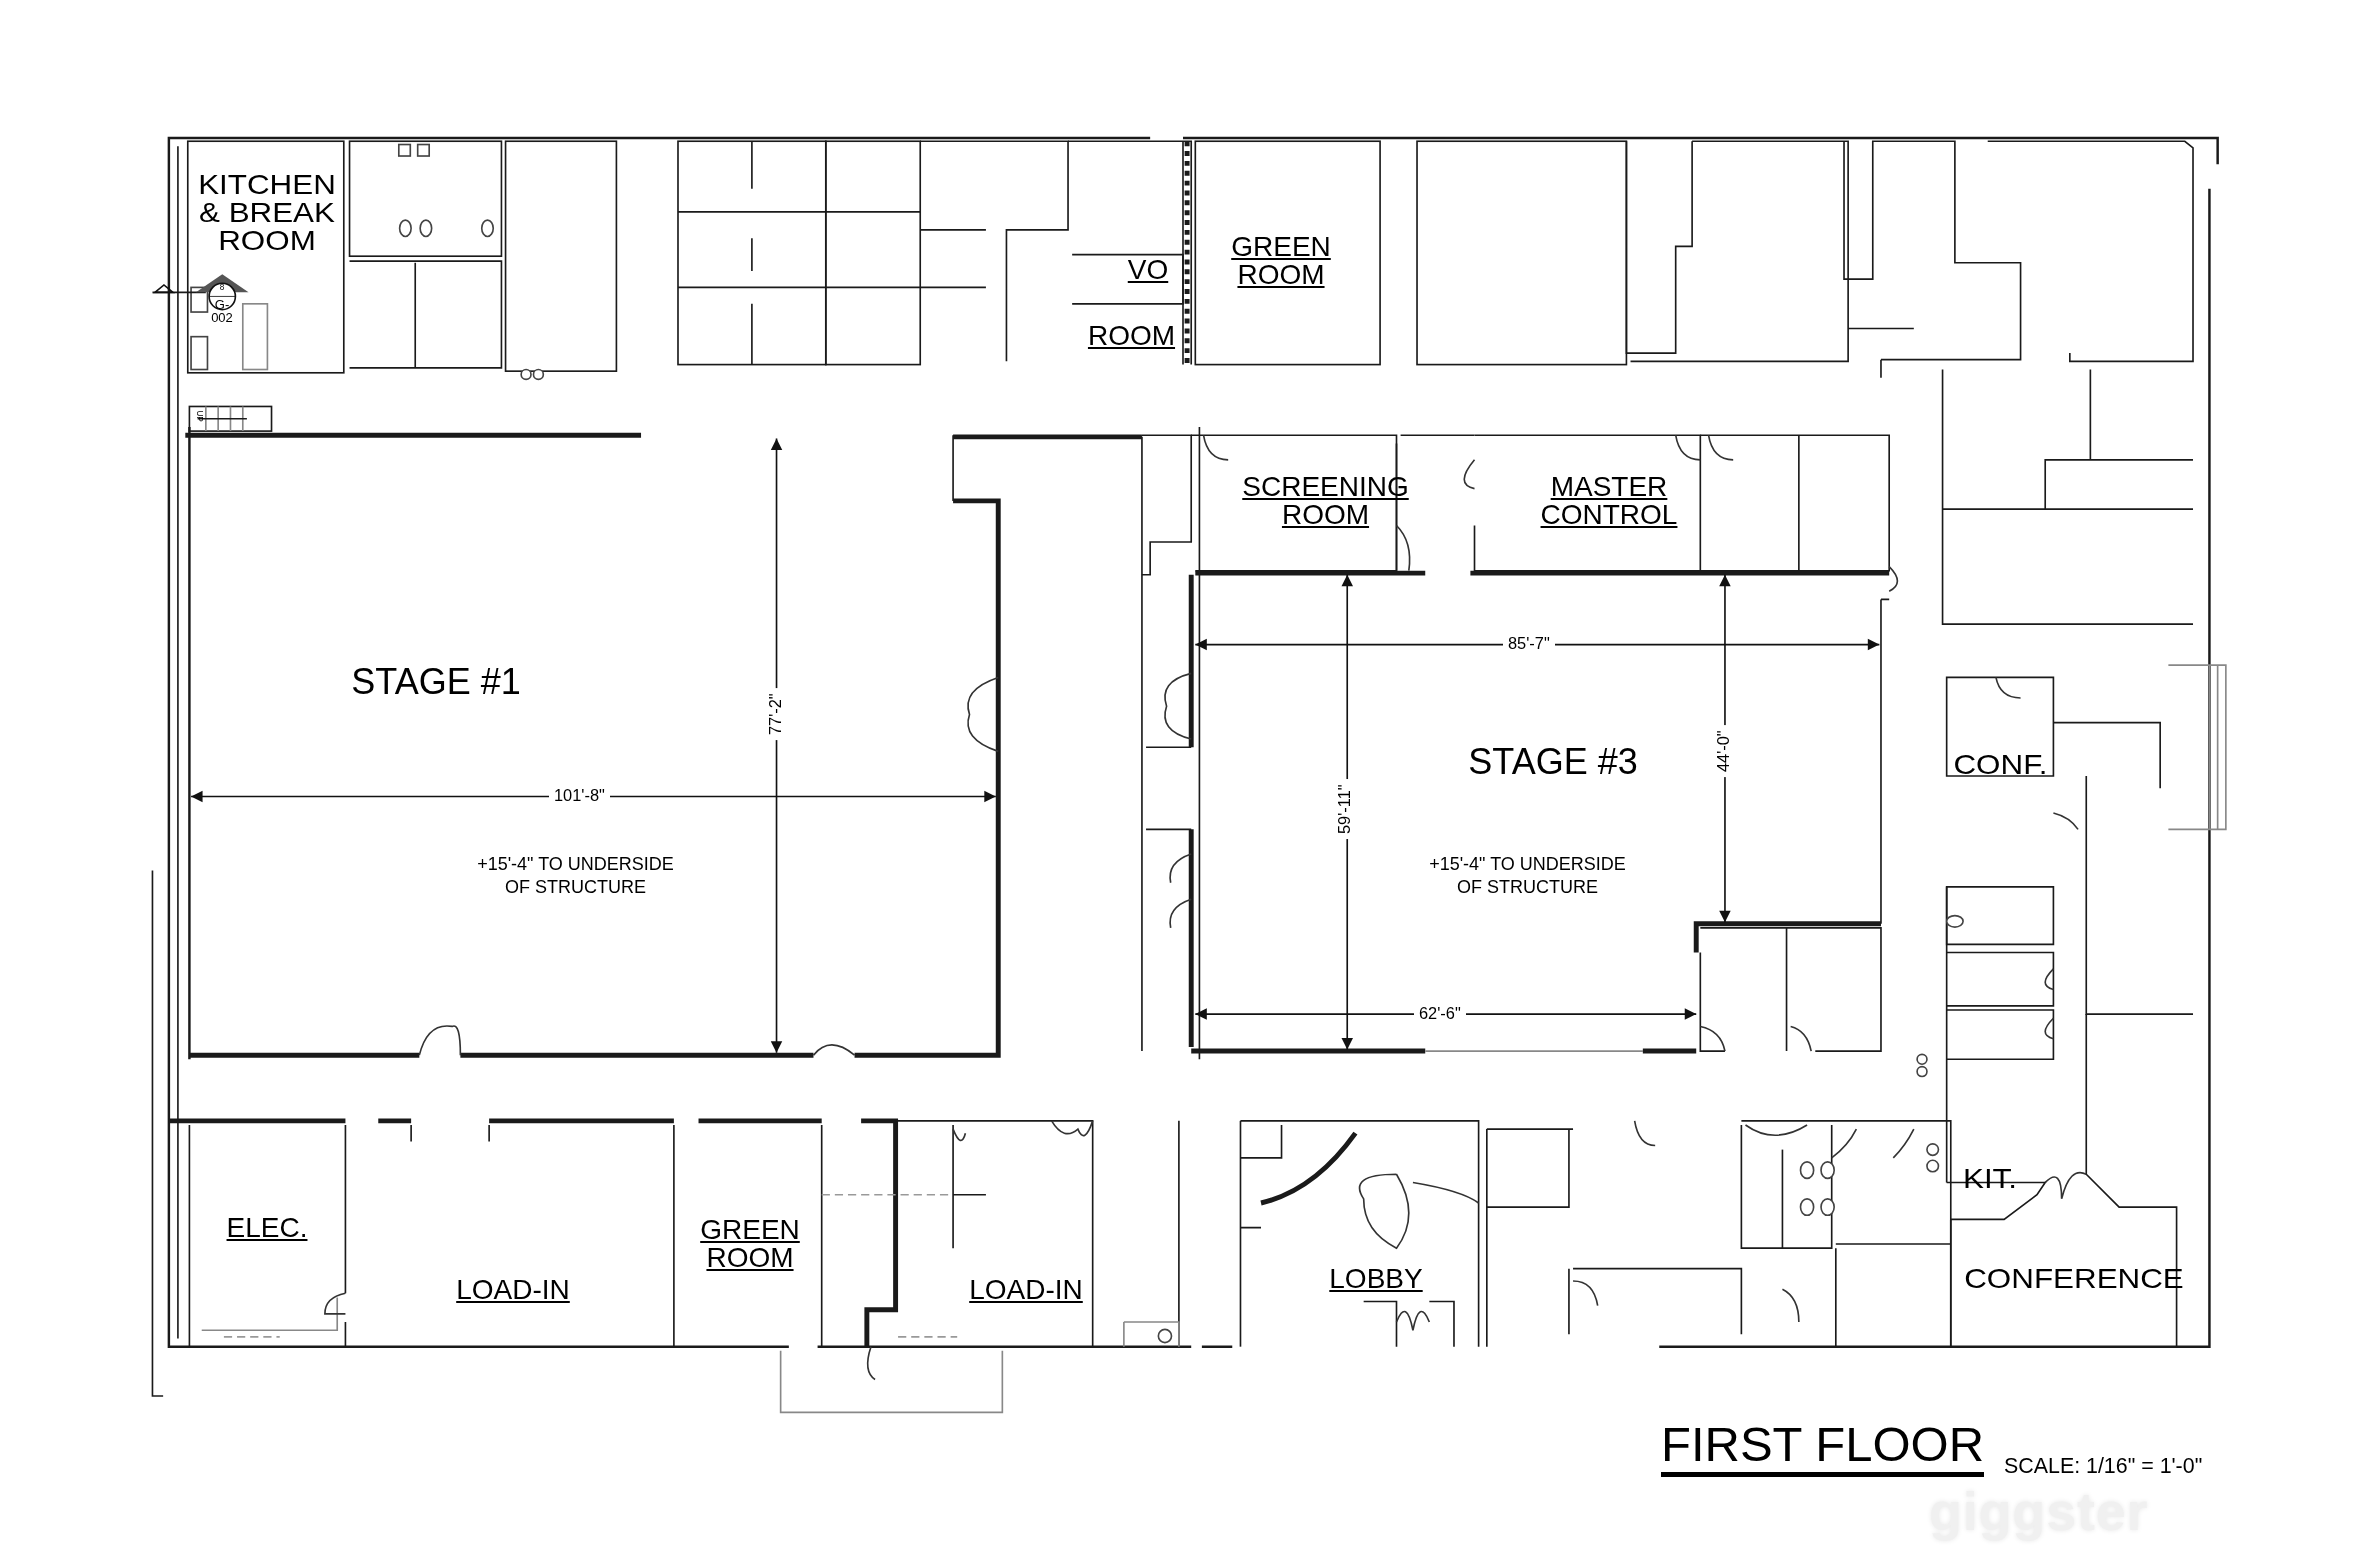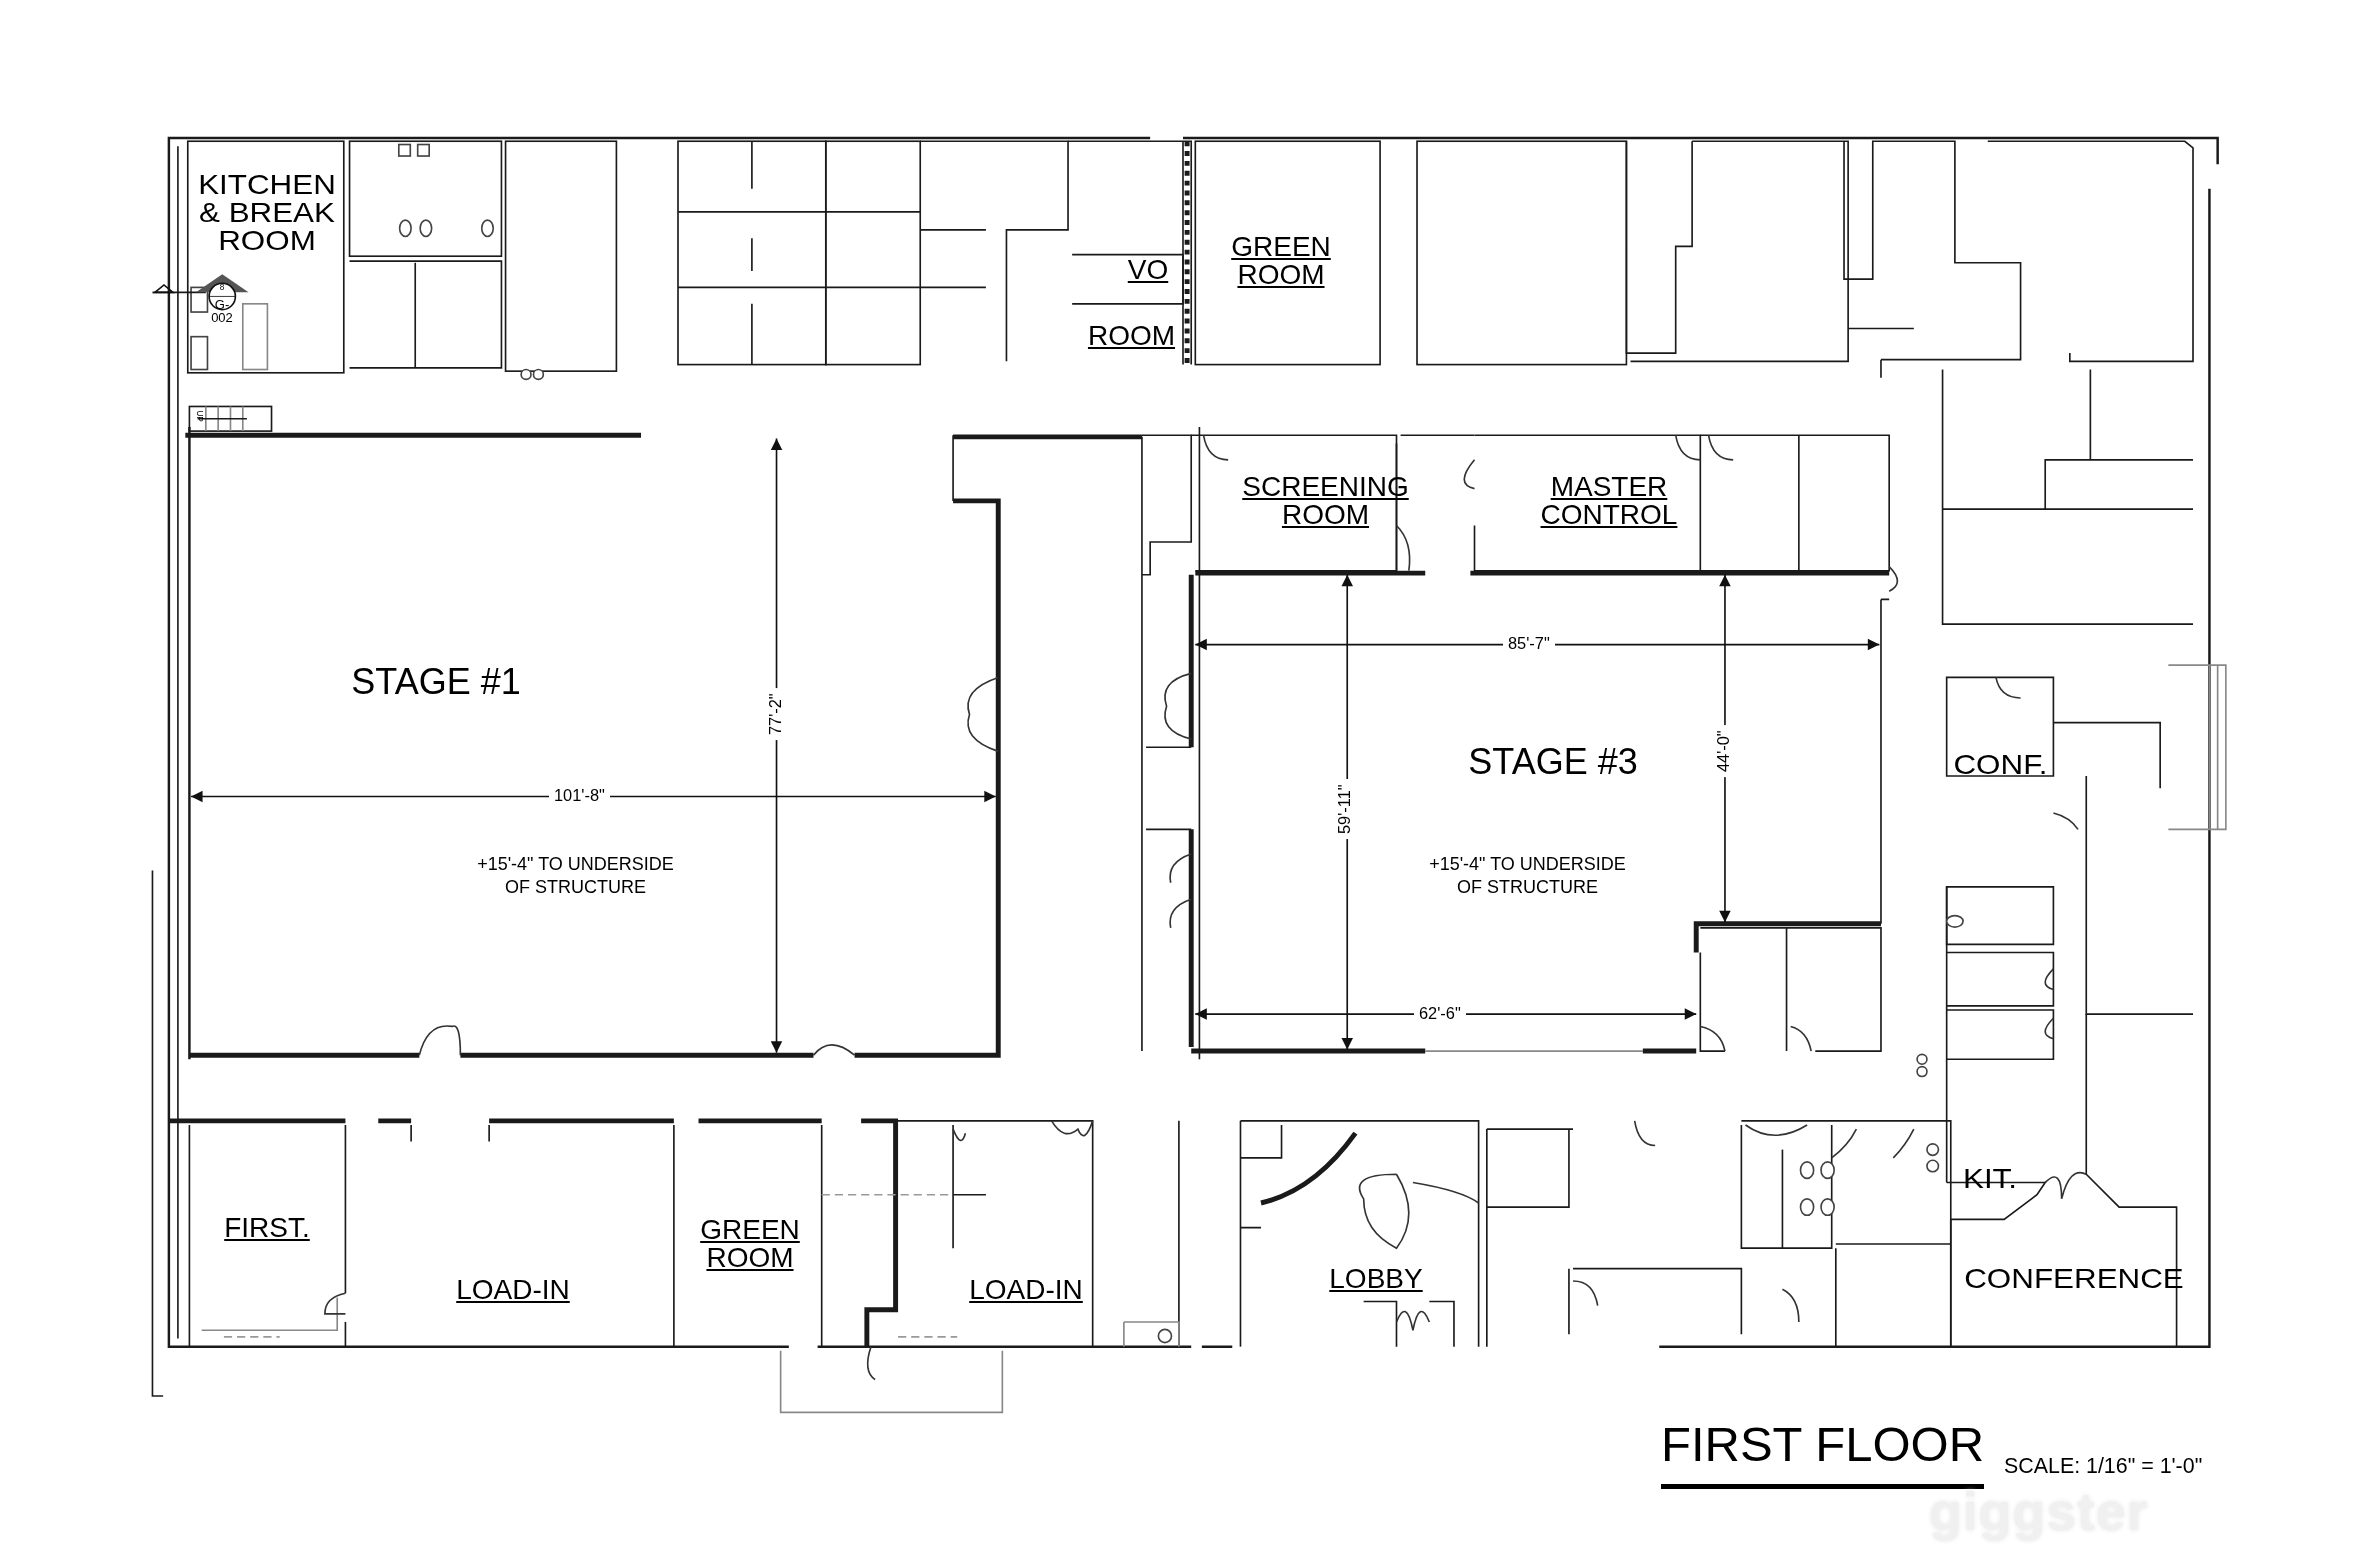--- a/index.html
+++ b/index.html
@@ -14,21 +14,21 @@
   .dim { stroke: #111; stroke-width: 2; fill: none; }
   .arrow { fill: #111; }
   .fix { fill: #fff; stroke: #444; stroke-width: 2; }
   .lbl { position: absolute; color: #000; text-align: center; white-space: pre-line; line-height: 1.0; font-family: "Liberation Sans", sans-serif; }
   .lbl-room { font-size: 28px; text-decoration: underline; }
   .lbl-room-wide { font-size: 28px; transform: scaleX(1.12); transform-origin: center; }
   .lbl-stage { font-size: 36px; }
   .lbl-note { font-size: 18px; line-height: 1.25; }
   .lbl-dim { font-size: 16.4px; background: #fff; padding: 0 5px; }
   .lbl-dim-v { font-size: 16.4px; background: #fff; padding: 0 5px; transform: rotate(-90deg); transform-origin: center; }
-  .title { position: absolute; left: 1661px; top: 1419px; font-size: 49px; color: #000; border-bottom: 5px solid #000; line-height: 1.05; padding-bottom: 14px; }
+  .title { position: absolute; left: 1661px; top: 1419px; font-size: 49px; color: #000; border-bottom: 5px solid #000; line-height: 1.05; padding-bottom: 2px; }
   .scale { position: absolute; left: 2004px; top: 1454px; font-size: 21.4px; color: #000; }
   .wm { position: absolute; left: 1929px; top: 1480px; font-size: 54px; font-weight: bold; color: #f0f0f0; text-shadow: 0 0 5px #e8e8e8; letter-spacing: 0.8px; }
 </style>
 </head>
 <body>
 
 <svg id="plan" viewBox="0 0 2880 1901" xmlns="http://www.w3.org/2000/svg">
 
   <g>
     <path class="w" d="M228,168 L1400,168 M1440,168 L2700,168 L2700,200 M2690,230 L2690,1640 L2020,1640 M1500,1640 L1463,1640 M1450,1640 L995,1640 M960,1640 L205,1640 L205,168 L228,168"></path>
@@ -245,21 +245,21 @@
 <div class="lbl lbl-room" style="left:1078px; top:322px; width:107px;">ROOM</div>
 <div class="lbl lbl-room" style="left:1199px; top:473px; width:197px;margin-left:28px;">SCREENING
 ROOM</div>
 <div class="lbl lbl-room" style="left:1500px; top:473px; width:218px;">MASTER
 CONTROL</div>
 <div class="lbl lbl-stage" style="left:329px; top:664px; width:214px;">STAGE #1</div>
 <div class="lbl lbl-stage" style="left:1446px; top:744px; width:214px;">STAGE #3</div>
 <div class="lbl lbl-room-wide" style="left:1947px; top:751px; width:107px;">CONF.</div>
 <div class="lbl lbl-room-wide" style="left:1951px; top:1165px; width:78px;">KIT.</div>
 <div class="lbl lbl-room-wide" style="left:1963px; top:1265px; width:222px;">CONFERENCE</div>
-<div class="lbl lbl-room" style="left:189px; top:1214px; width:156px;">FIRST.</div>
+<div class="lbl lbl-room" style="left:189px; top:1214px; width:156px;">ELEC.</div>
 <div class="lbl lbl-room" style="left:427px; top:1276px; width:172px;">LOAD-IN</div>
 <div class="lbl lbl-room" style="left:678px; top:1216px; width:144px;">GREEN
 ROOM</div>
 <div class="lbl lbl-room" style="left:940px; top:1276px; width:172px;">LOAD-IN</div>
 <div class="lbl lbl-room" style="left:1298px; top:1265px; width:156px;">LOBBY</div>
 
 <div class="lbl lbl-note" style="left:444px; top:853px; width:263px;">+15'-4" TO UNDERSIDE
 OF STRUCTURE</div>
 <div class="lbl lbl-note" style="left:1396px; top:853px; width:263px;">+15'-4" TO UNDERSIDE
 OF STRUCTURE</div>

